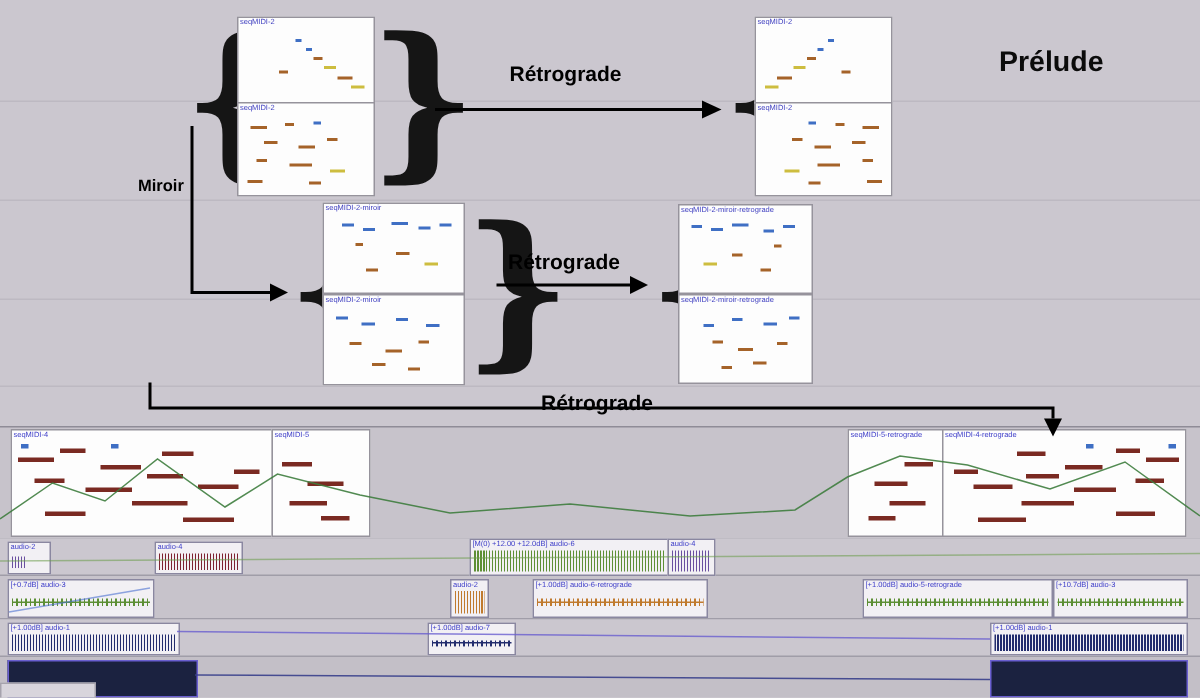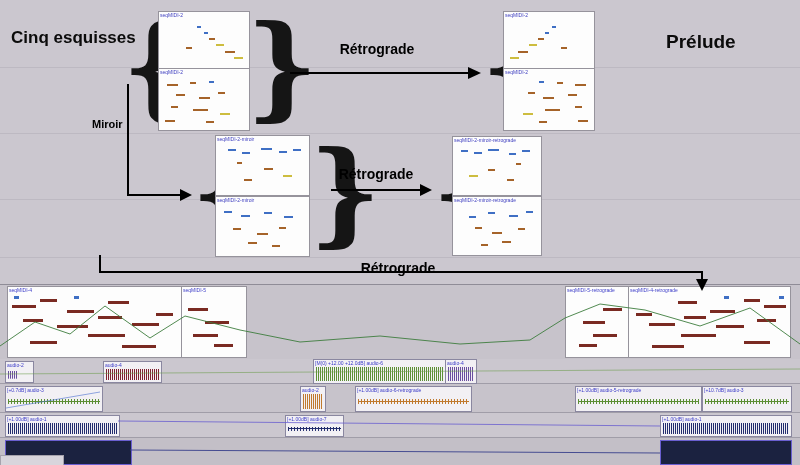--- a/index.html
+++ b/index.html
@@ -51,21 +51,20 @@
 </head>
 <body>
 
 <div class="stage">
 
   <div class="rowline" style="top:67px"></div>
   <div class="rowline" style="top:133px"></div>
   <div class="rowline" style="top:199px"></div>
   <div class="rowline" style="top:257px"></div>
 
-  <div class="title" id="title-left">Cinq esquisses</div>
   <div class="title" id="title-right">Prélude</div>
 
   <div class="brace" style="left:122px;top:5px">{</div>
   <div class="mbox" style="left:158px;top:11px;width:90px;height:56px">
     <div class="mbox-label">seqMIDI-2</div>
     <div class="mbox-notes">
         <div class="note c-b" style="left: 42%; top: 12%; width: 5%;"></div>
         <div class="note c-b" style="left: 50%; top: 26%; width: 4%;"></div>
         <div class="note c-o" style="left: 56%; top: 38%; width: 7%;"></div>
         <div class="note c-y" style="left: 64%; top: 50%; width: 9%;"></div>

